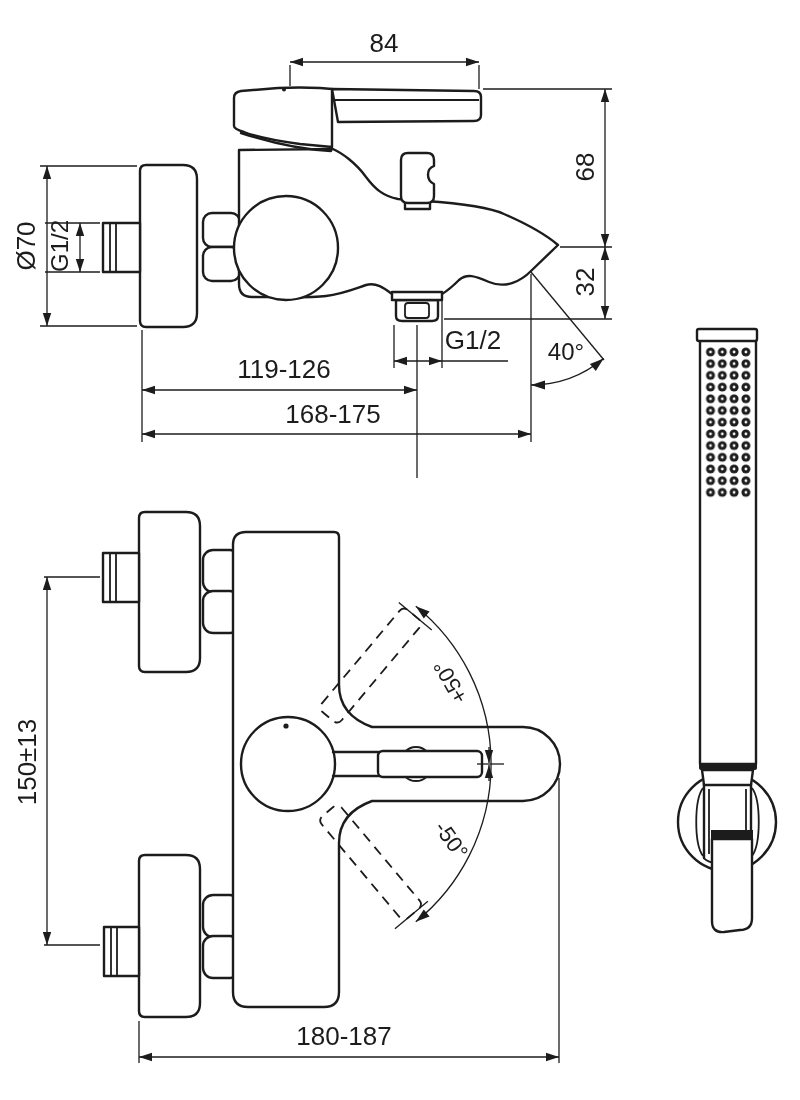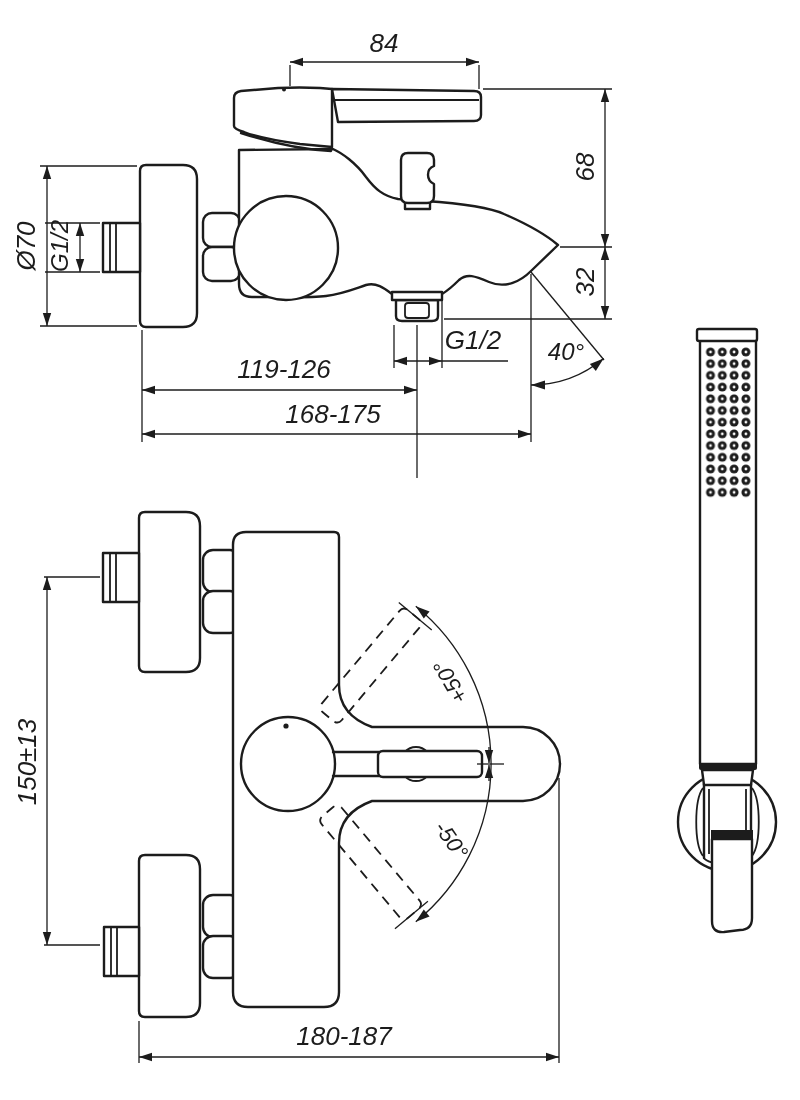--- a/index.html
+++ b/index.html
@@ -1,17 +1,17 @@
 <!DOCTYPE html>
 <html style="--line: #1c1c1c; --bg: #ffffff;"><head>
 <meta charset="utf-8">
 <style>
   :root { --line:#1c1c1c; --bg:#ffffff; }
   html,body { margin:0; padding:0; background:var(--bg); }
-  .stage { width:688px; height:1100px; position:relative; background:var(--bg);font-style:italic; }
+  .stage { width:688px; height:1100px; position:relative; background:var(--bg); }
   svg { display:block; color:var(--line); }
   .o  { fill:#fff; stroke:currentColor; stroke-width:2.4; stroke-linejoin:round; }
   .ol { fill:none; stroke:currentColor; stroke-width:2.4; stroke-linejoin:round; stroke-linecap:round; }
   .th { fill:none; stroke:currentColor; stroke-width:1.8; }
   .d  { fill:none; stroke:currentColor; stroke-width:1.3; }
   .dash { fill:none; stroke:currentColor; stroke-width:1.8; stroke-dasharray:10 7; }
   .fillb { fill:currentColor; stroke:none; }
   .t { font-family:"Liberation Sans", sans-serif; font-size:26px; fill:currentColor;
        text-anchor:middle; dominant-baseline:middle; }
   .t24 { font-size:24px; }

